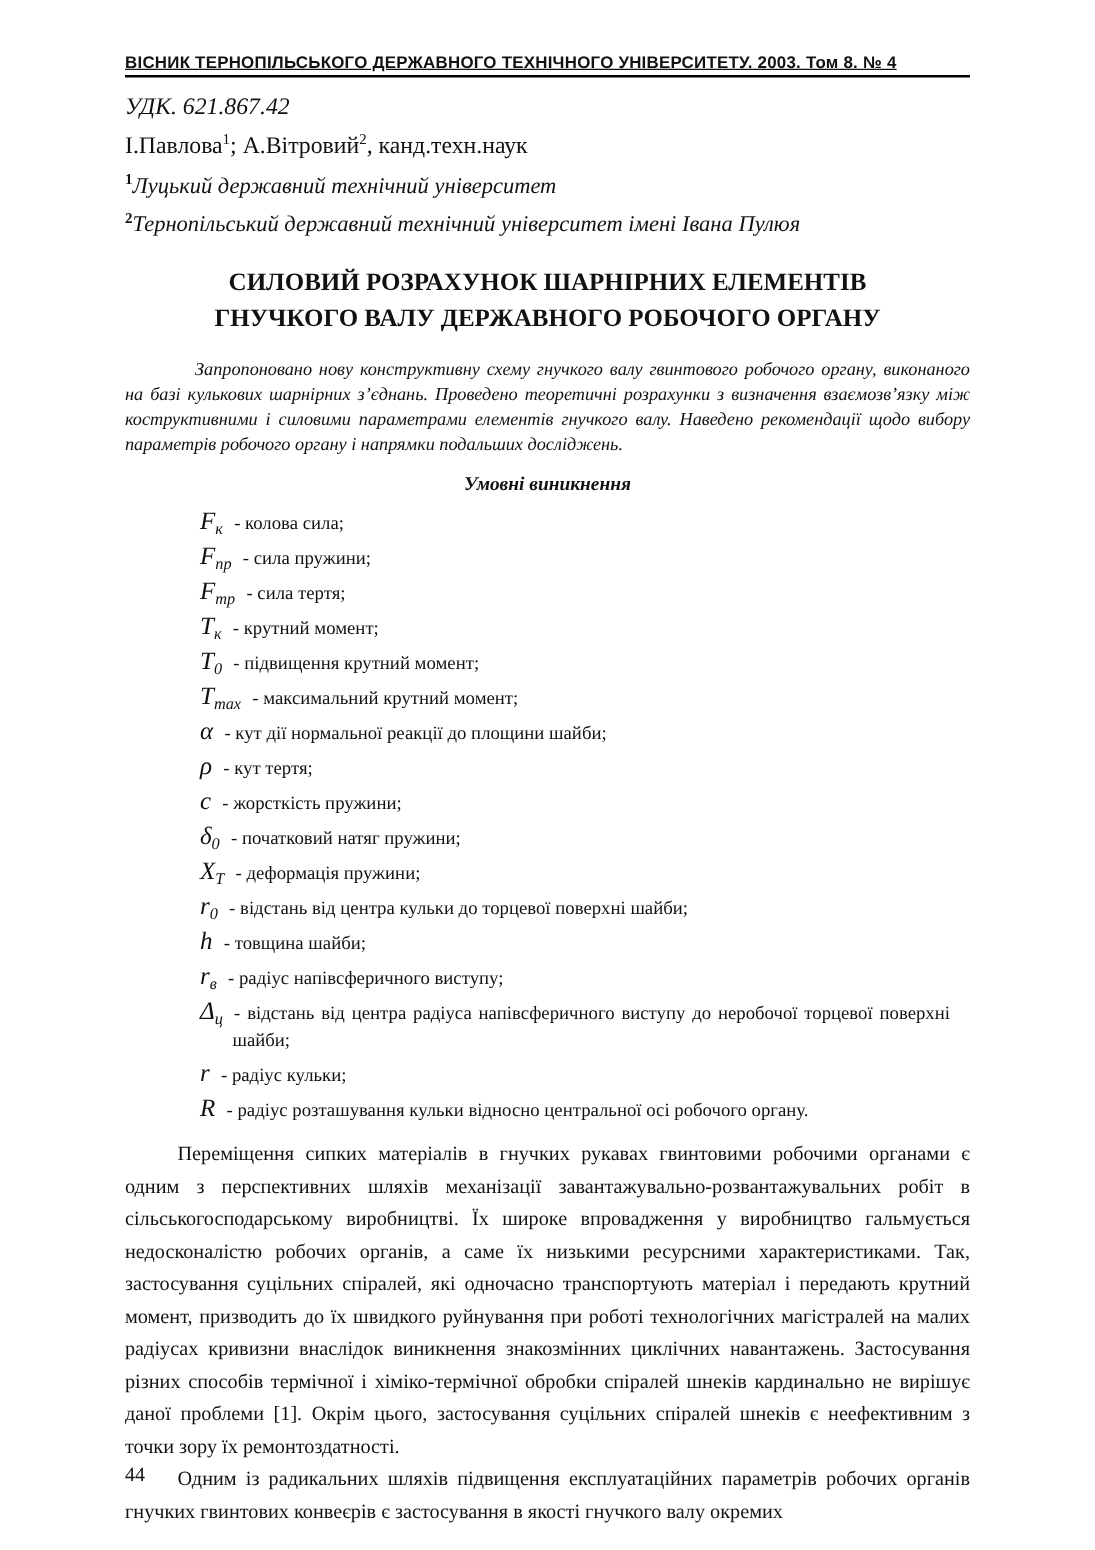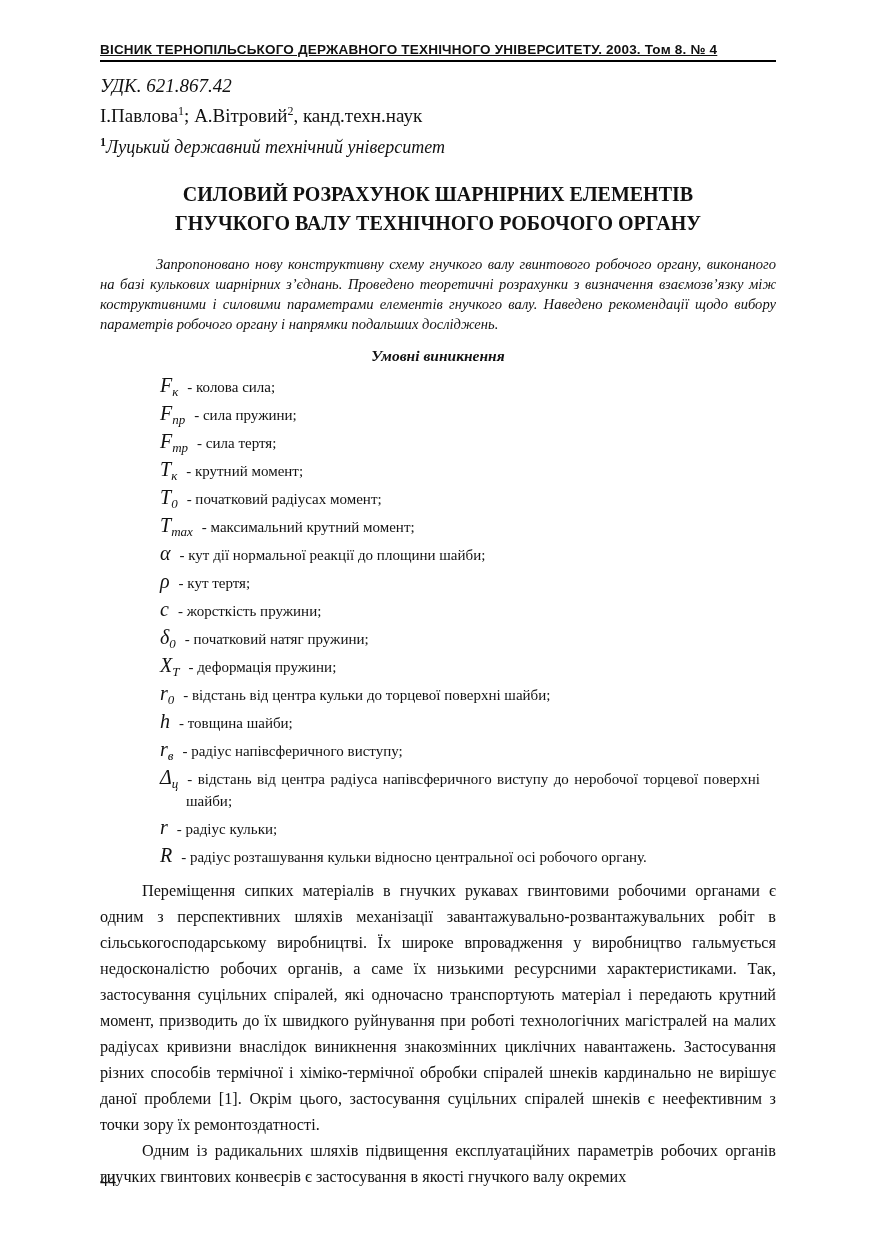--- a/index.html
+++ b/index.html
@@ -133,43 +133,44 @@
   <div class="udc">УДК. 621.867.42</div>
 
   <div class="authors">
     <span>І.Павлова</span><sup>1</sup><span>; </span><span>А.Вітровий</span><sup>2</sup><span>, канд.техн.наук</span>
   </div>
 
   <div>
 
       <div class="affiliation"><sup>1</sup><span>Луцький державний технічний університет</span></div>
 
+      <div class="affiliation"><sup>2</sup><span>Тернопільський державний технічний університет імені Івана Пулюя</span></div>
     </div>
 
   <div class="title">
     <div>СИЛОВИЙ РОЗРАХУНОК ШАРНІРНИХ ЕЛЕМЕНТІВ</div>
-    <div>ГНУЧКОГО ВАЛУ ТЕХНІЧНОГО РОБОЧОГО ОРГАНУ</div>
+    <div>ГНУЧКОГО ВАЛУ ДЕРЖАВНОГО РОБОЧОГО ОРГАНУ</div>
   </div>
 
   <div class="abstract">Запропоновано нову конструктивну схему гнучкого валу гвинтового робочого органу, виконаного на базі кулькових шарнірних з’єднань. Проведено теоретичні розрахунки з визначення взаємозв’язку між коструктивними і силовими параметрами елементів гнучкого валу. Наведено рекомендації щодо вибору параметрів робочого органу і напрямки подальших досліджень.</div>
 
   <div class="notation-heading">Умовні виникнення</div>
 
   <div class="sym-list">
 
       <div class="sym-row"><span class="s-main">F</span><sub class="s-sub">к</sub><span class="sym-desc">- колова сила;</span></div>
 
 
       <div class="sym-row"><span class="s-main">F</span><sub class="s-sub">пр</sub><span class="sym-desc">- сила пружини;</span></div>
 
       <div class="sym-row"><span class="s-main">F</span><sub class="s-sub">тр</sub><span class="sym-desc">- сила тертя;</span></div>
 
       <div class="sym-row"><span class="s-main">T</span><sub class="s-sub">к</sub><span class="sym-desc">- крутний момент;</span></div>
 
-      <div class="sym-row"><span class="s-main">T</span><sub class="s-sub">0</sub><span class="sym-desc">- початковий радіусах момент;</span></div>
+      <div class="sym-row"><span class="s-main">T</span><sub class="s-sub">0</sub><span class="sym-desc">- підвищення крутний момент;</span></div>
 
       <div class="sym-row"><span class="s-main">T</span><sub class="s-sub">max</sub><span class="sym-desc">- максимальний крутний момент;</span></div>
 
       <div class="sym-row"><span class="s-main">α</span><span class="sym-desc">- кут дії нормальної реакції до площини шайби;</span></div>
 
       <div class="sym-row"><span class="s-main">ρ</span><span class="sym-desc">- кут тертя;</span></div>
 
       <div class="sym-row"><span class="s-main">c</span><span class="sym-desc">- жорсткість пружини;</span></div>
 
       <div class="sym-row"><span class="s-main">δ</span><sub class="s-sub">0</sub><span class="sym-desc">- початковий натяг пружини;</span></div>

